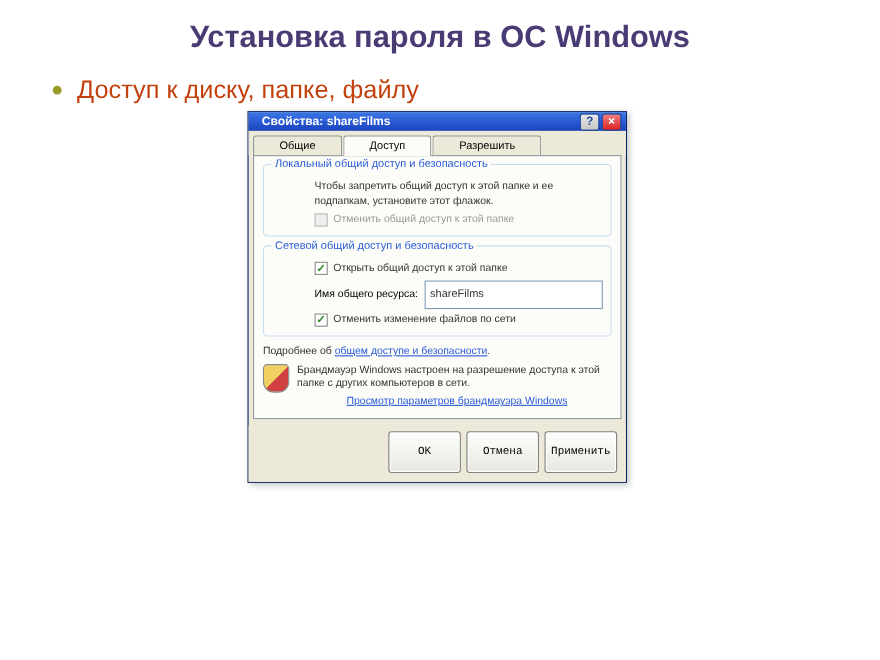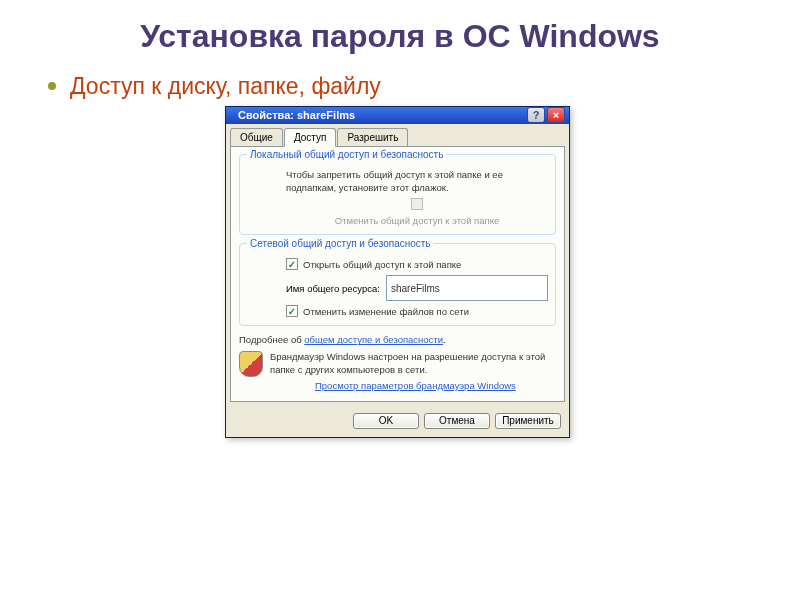--- a/index.html
+++ b/index.html
@@ -6,21 +6,21 @@
   body {
     margin: 0;
     width: 800px;
     height: 600px;
     background: #fff;
     font-family: Arial, sans-serif;
     overflow: hidden;
   }
   .slide-title {
     text-align: center;
-    font-size: 32px;
+    font-size: 28px;
     font-weight: bold;
     color: #4b3b74;
     margin: 18px 0 10px 0;
     line-height: 1.15;
   }
   .bullet-row {
     display: flex;
     align-items: center;
     margin: 18px 0 6px 48px;
   }
@@ -70,21 +70,21 @@
     background: linear-gradient(to bottom,#f08080,#d22);
     color: #fff;
   }
   .tabs-row {
     display: flex;
     padding: 4px 4px 0 4px;
     background: #ece9d8;
     gap: 0;
   }
   .tab {
-    padding: 3px 9px;
+    padding: 3px 23px;
     border: 1px solid #919b9c;
     border-bottom: none;
     background: #ece9d8;
     border-radius: 3px 3px 0 0;
     margin-right: 1px;
     font-size: 10px;
     position: relative;
   }
   .tab.active {
     background: #fcfcf8;
@@ -164,25 +164,25 @@
     flex:1; height:26px; border:1px solid #7f9db9; background:#fff;
     padding:1px 4px; font-size:10px; color:#333;
   }
   .info-row { display:flex; gap:7px; margin-top:4px; align-items:flex-start;}
   .btn-row {
     display:flex; justify-content:flex-end; gap:5px;
     padding: 5px 8px 8px 0;
     background:#ece9d8;
   }
   .btn {
-    min-width:66px; height:16px;
+    min-width:66px; height:38px;
     border:1px solid #838383;
     background: linear-gradient(#fefefe,#e8e8e0);
     border-radius:3px;
-    font-size:10px; font-family:Liberation Sans, sans-serif;
+    font-size:10px; font-family:Liberation Mono, monospace;
     display:flex; align-items:center; justify-content:center;
     cursor:default;
     box-shadow: inset 0 0 0 1px #fff;
   }
 </style>
 </head>
 <body>
 
 <div class="slide-title">Установка пароля в ОС Windows</div>
 
@@ -205,21 +205,21 @@
       <div class="tab active">Доступ</div>
       <div class="tab">Разрешить</div>
     </div>
 
     <div class="tab-body">
 
       <div class="group">
         <span class="group-title">Локальный общий доступ и безопасность</span>
         <div class="group-inner">
           <div class="gtxt" style="margin-left:39px; margin-top:4px;">Чтобы запретить общий доступ к этой папке и ее подпапкам, установите этот флажок.</div>
-          <div class="chk-row disabled" style="margin-left:39px;flex-direction:column;">
+          <div class="chk-row disabled" style="margin-left:39px;">
             <div class="chk disabled"></div>
             <span>Отменить общий доступ к этой папке</span>
           </div>
         </div>
       </div>
 
       <div class="group">
         <span class="group-title">Сетевой общий доступ и безопасность</span>
         <div class="group-inner">
           <div class="chk-row" style="margin-left:39px;">

